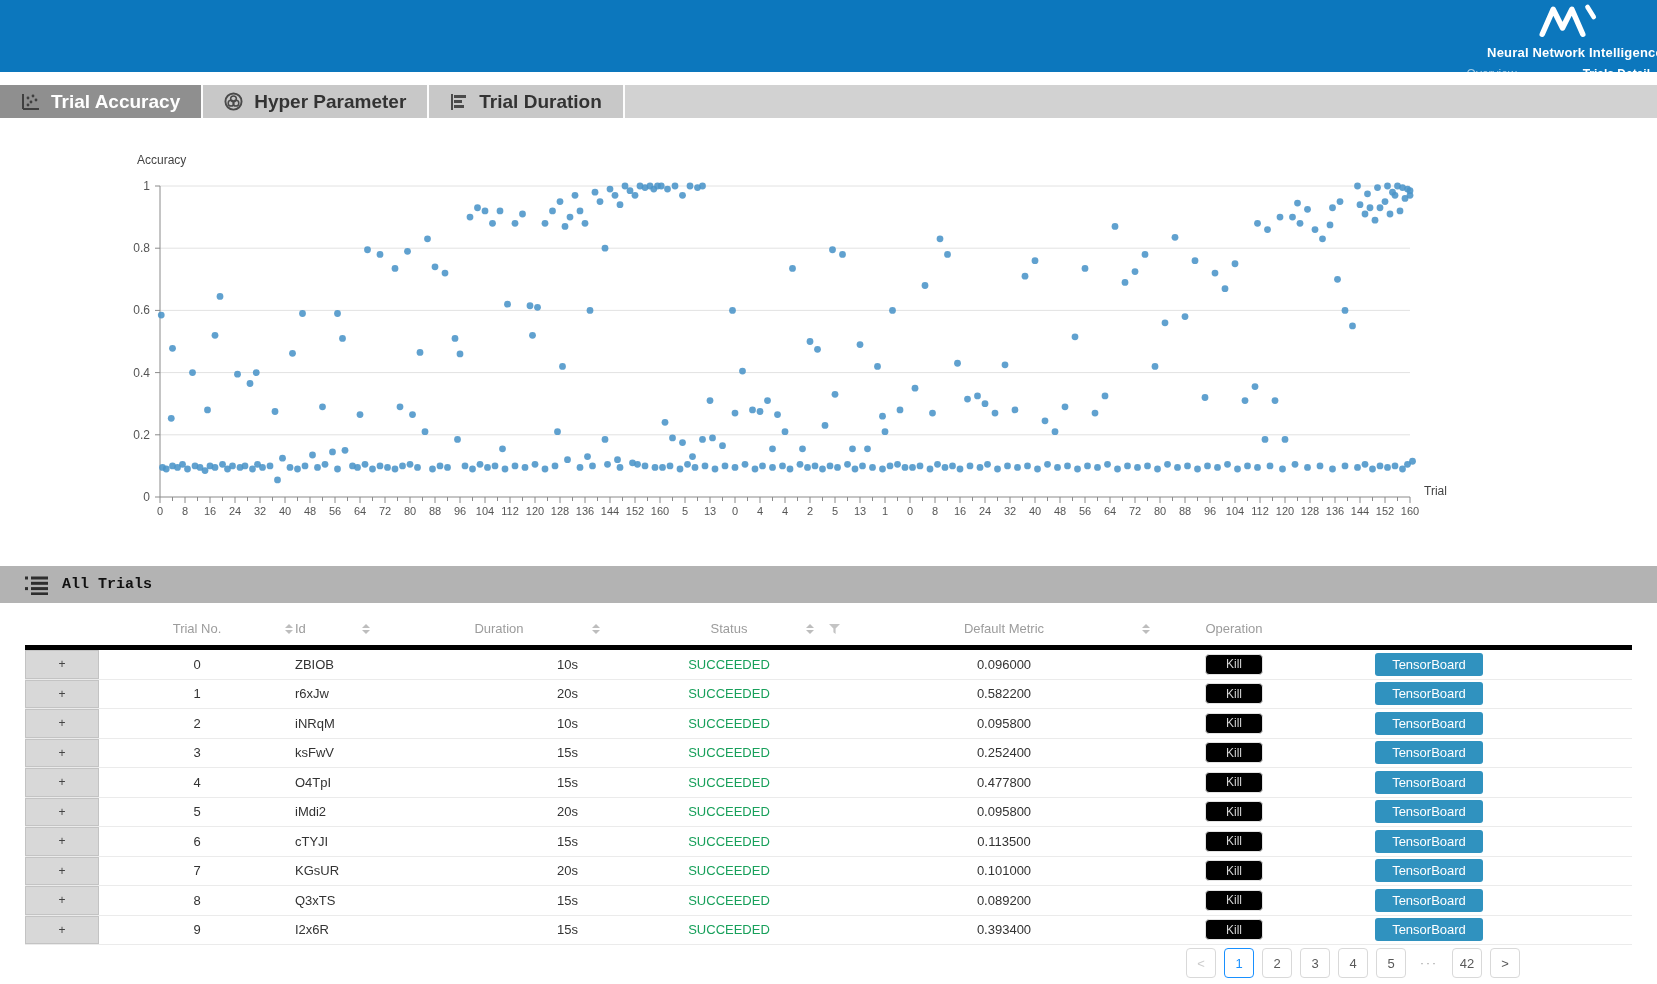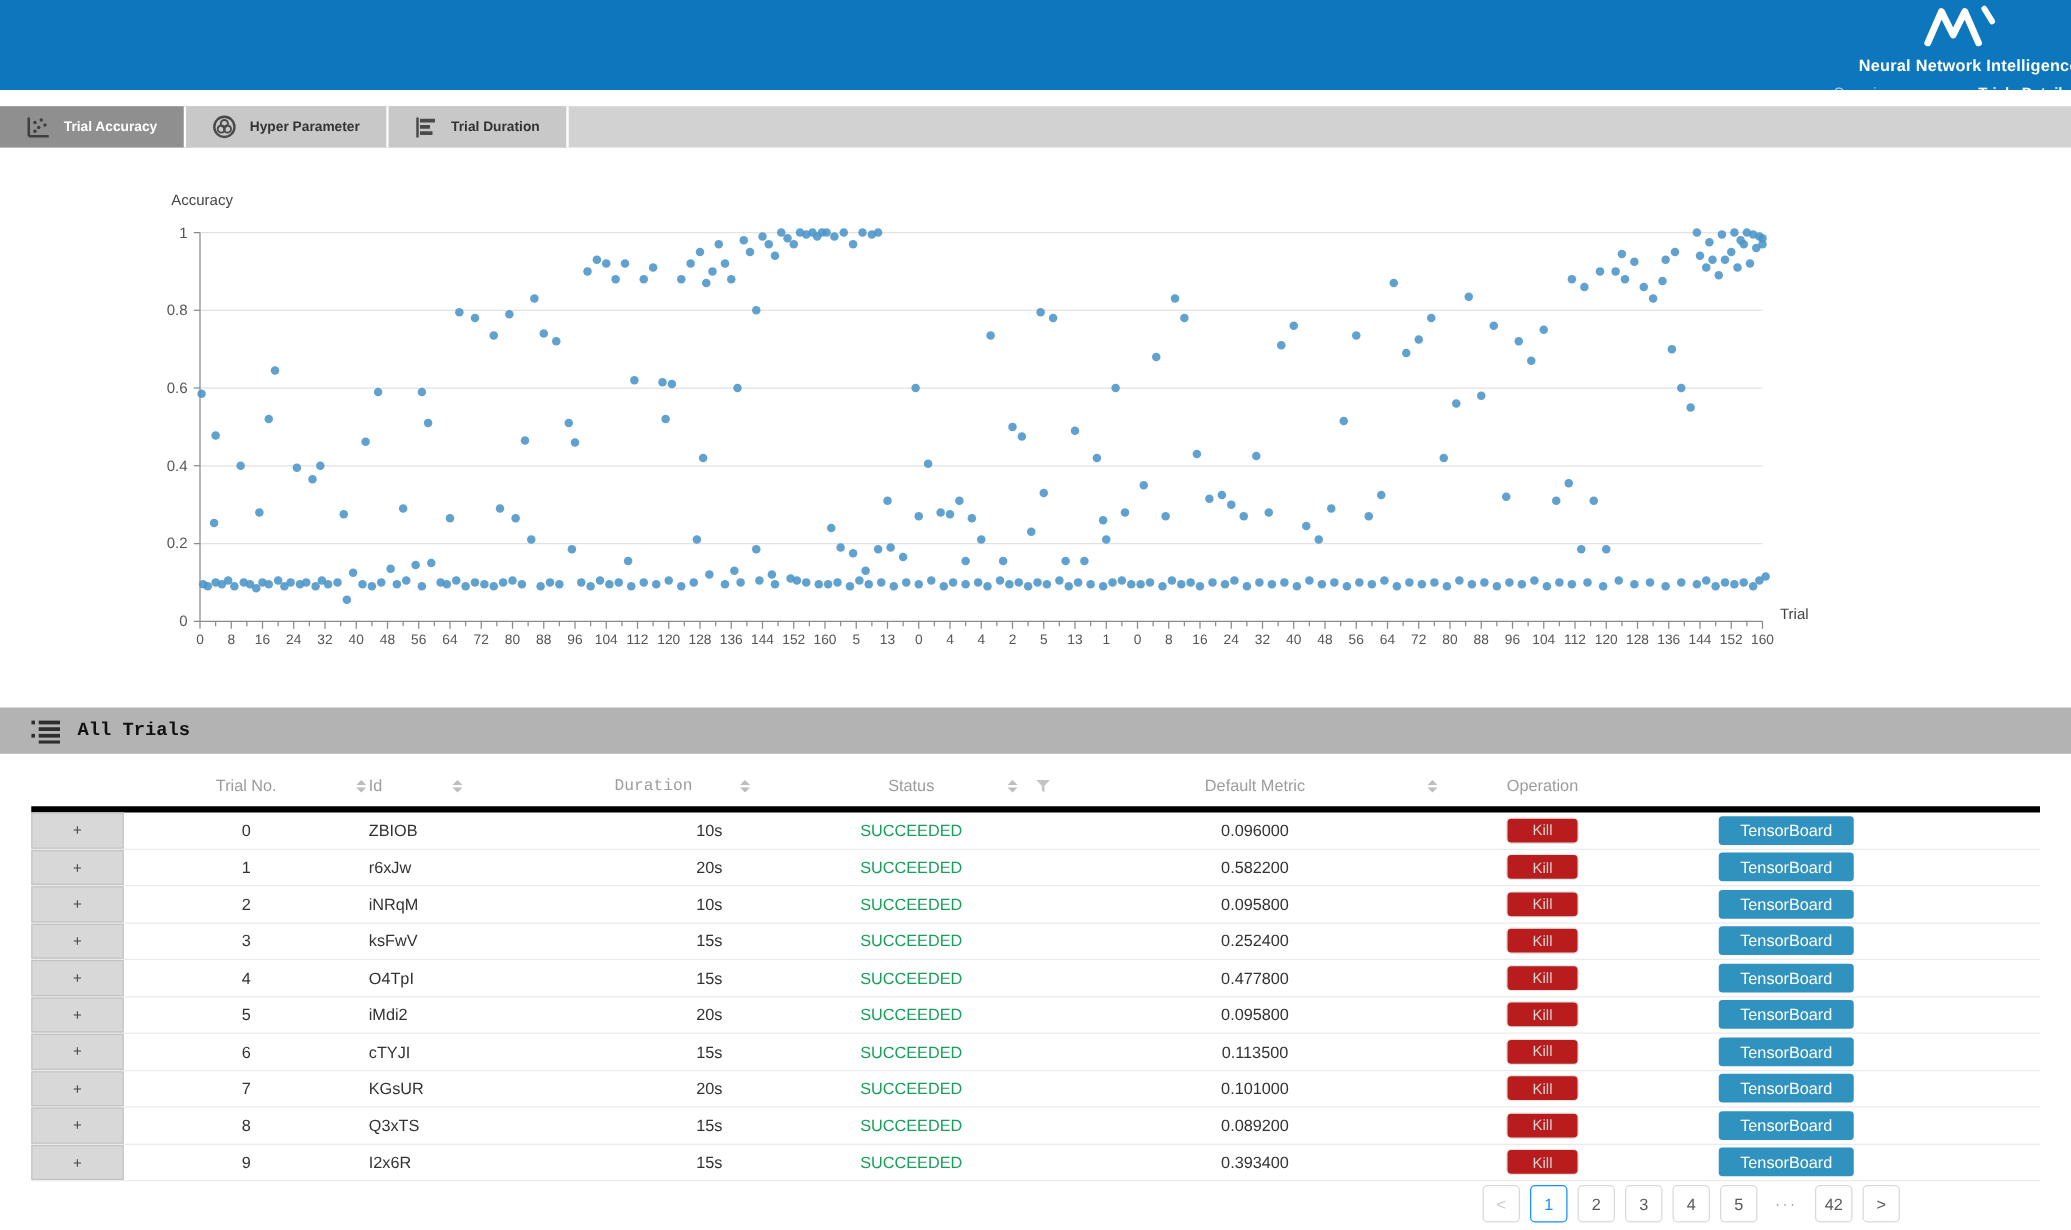--- a/index.html
+++ b/index.html
@@ -10,53 +10,53 @@
   .header{position:absolute;top:0;left:0;width:1657px;height:72px;background:var(--header-blue);display:flex;align-items:flex-end;flex-direction:column;}
   .brand{margin-left:26px;width:164px;display:flex;flex-direction:column;align-items:center;padding-bottom:7px;}
   .brand svg{margin-bottom:3px;}
   .brand-text{color:#fff;font-size:13px;font-weight:bold;letter-spacing:.2px;white-space:nowrap;}
   .nav{display:flex;margin-left:34px;gap:52px;}
   .nav-item{color:rgba(255,255,255,.62);font-size:12px;padding:0 7px 15px;cursor:pointer;}
   .nav-item.active{color:#fff;font-weight:600;border-bottom:3px solid #fff;padding-bottom:12px;}
 
   
   .tabstrip{position:absolute;top:85px;left:0;width:1657px;height:33px;background:#d2d2d2;display:flex;}
-  .tab{display:flex;align-items:center;gap:11px;padding:0 21px;background:#c8c8c8;border-right:2px solid #fdfdfd;font-size:11px;font-weight:600;color:#333;cursor:pointer;}
+  .tab{display:flex;align-items:center;gap:11px;padding:0 21px;background:#c8c8c8;border-right:2px solid #fdfdfd;font-size:19px;font-weight:600;color:#333;cursor:pointer;}
   .tab.active{background:#8f8f8f;color:#fff;}
   .tab svg{flex:none;}
 
   
   #chart-svg{position:absolute;top:140px;left:0;}
   .tick-label{font-size:11px;fill:#555;font-family:"Liberation Sans",sans-serif;}
   .ytick-label{font-size:12px;fill:#555;font-family:"Liberation Sans",sans-serif;}
   .axis-name{font-size:12px;fill:#444;font-family:"Liberation Sans",sans-serif;}
 
   
   .section-bar{position:absolute;top:566px;left:0;width:1657px;height:37px;background:#b3b3b3;display:flex;align-items:center;font-family:Liberation Mono, monospace;}
   .section-bar svg{margin-left:25px;}
   .section-title{margin-left:13px;font-size:15px;font-weight:bold;color:#111;}
 
   
   .table{position:absolute;top:612px;left:25px;width:1607px;}
   .tgrid{display:grid;grid-template-columns:74px 196px 149px 160px 250px 300px 160px 230px auto;}
   .thead{height:33px;align-items:center;color:#9c9c9c;font-size:13px;border-bottom:5px solid #000000;}
   .th{position:relative;display:flex;align-items:center;height:100%;}
   .th-center{justify-content:center;}
-  .th-dur{justify-content:flex-end;padding-right:50px;font-family:Liberation Mono, monospace;}
+  .th-dur{justify-content:center;padding-right:50px;}
   .trow{height:28.5px;border-bottom:1px solid #ebebeb;align-items:center;font-size:13px;color:#333;}
   .cell{display:flex;align-items:center;height:100%;}
   .c-expand{padding:1.5px 0;}
   .expand-btn{width:100%;height:100%;background:#d8d8d8;border:1px solid #c3c3c3;color:#444;font-size:12px;line-height:1;cursor:pointer;}
   .c-no{justify-content:center;}
   .c-id{justify-content:flex-start;}
   .c-dur{justify-content:flex-end;padding-right:26px;box-sizing:border-box;}
   .c-status{justify-content:center;color:var(--succeeded-green);}
   .c-metric{justify-content:center;}
   .c-op,.c-tb{justify-content:center;}
-  .kill-btn{width:58px;height:21px;border:1px solid #e3e3e3;border-radius:4px;background:#b91c1c;color:#d3d3d3;font-size:12px;cursor:default;}
+  .kill-btn{width:58px;height:21px;border:1px solid #e3e3e3;border-radius:4px;background:#000000;color:#d3d3d3;font-size:12px;cursor:default;}
   .tb-btn{width:108px;height:23px;border:none;border-radius:3px;background:var(--tb-blue);color:#fff;font-size:13px;cursor:pointer;}
 
   
   .sort-caret{display:inline-flex;flex-direction:column;gap:2px;margin-left:8px;}
   .sort-caret i{display:block;width:0;height:0;border-left:4px solid transparent;border-right:4px solid transparent;}
   .sort-caret .up{border-bottom:4px solid #bdbdbd;}
   .sort-caret .dn{border-top:4px solid #bdbdbd;}
   .abs-r{position:absolute;margin-left:0;}
   .funnel{position:absolute;}
 

